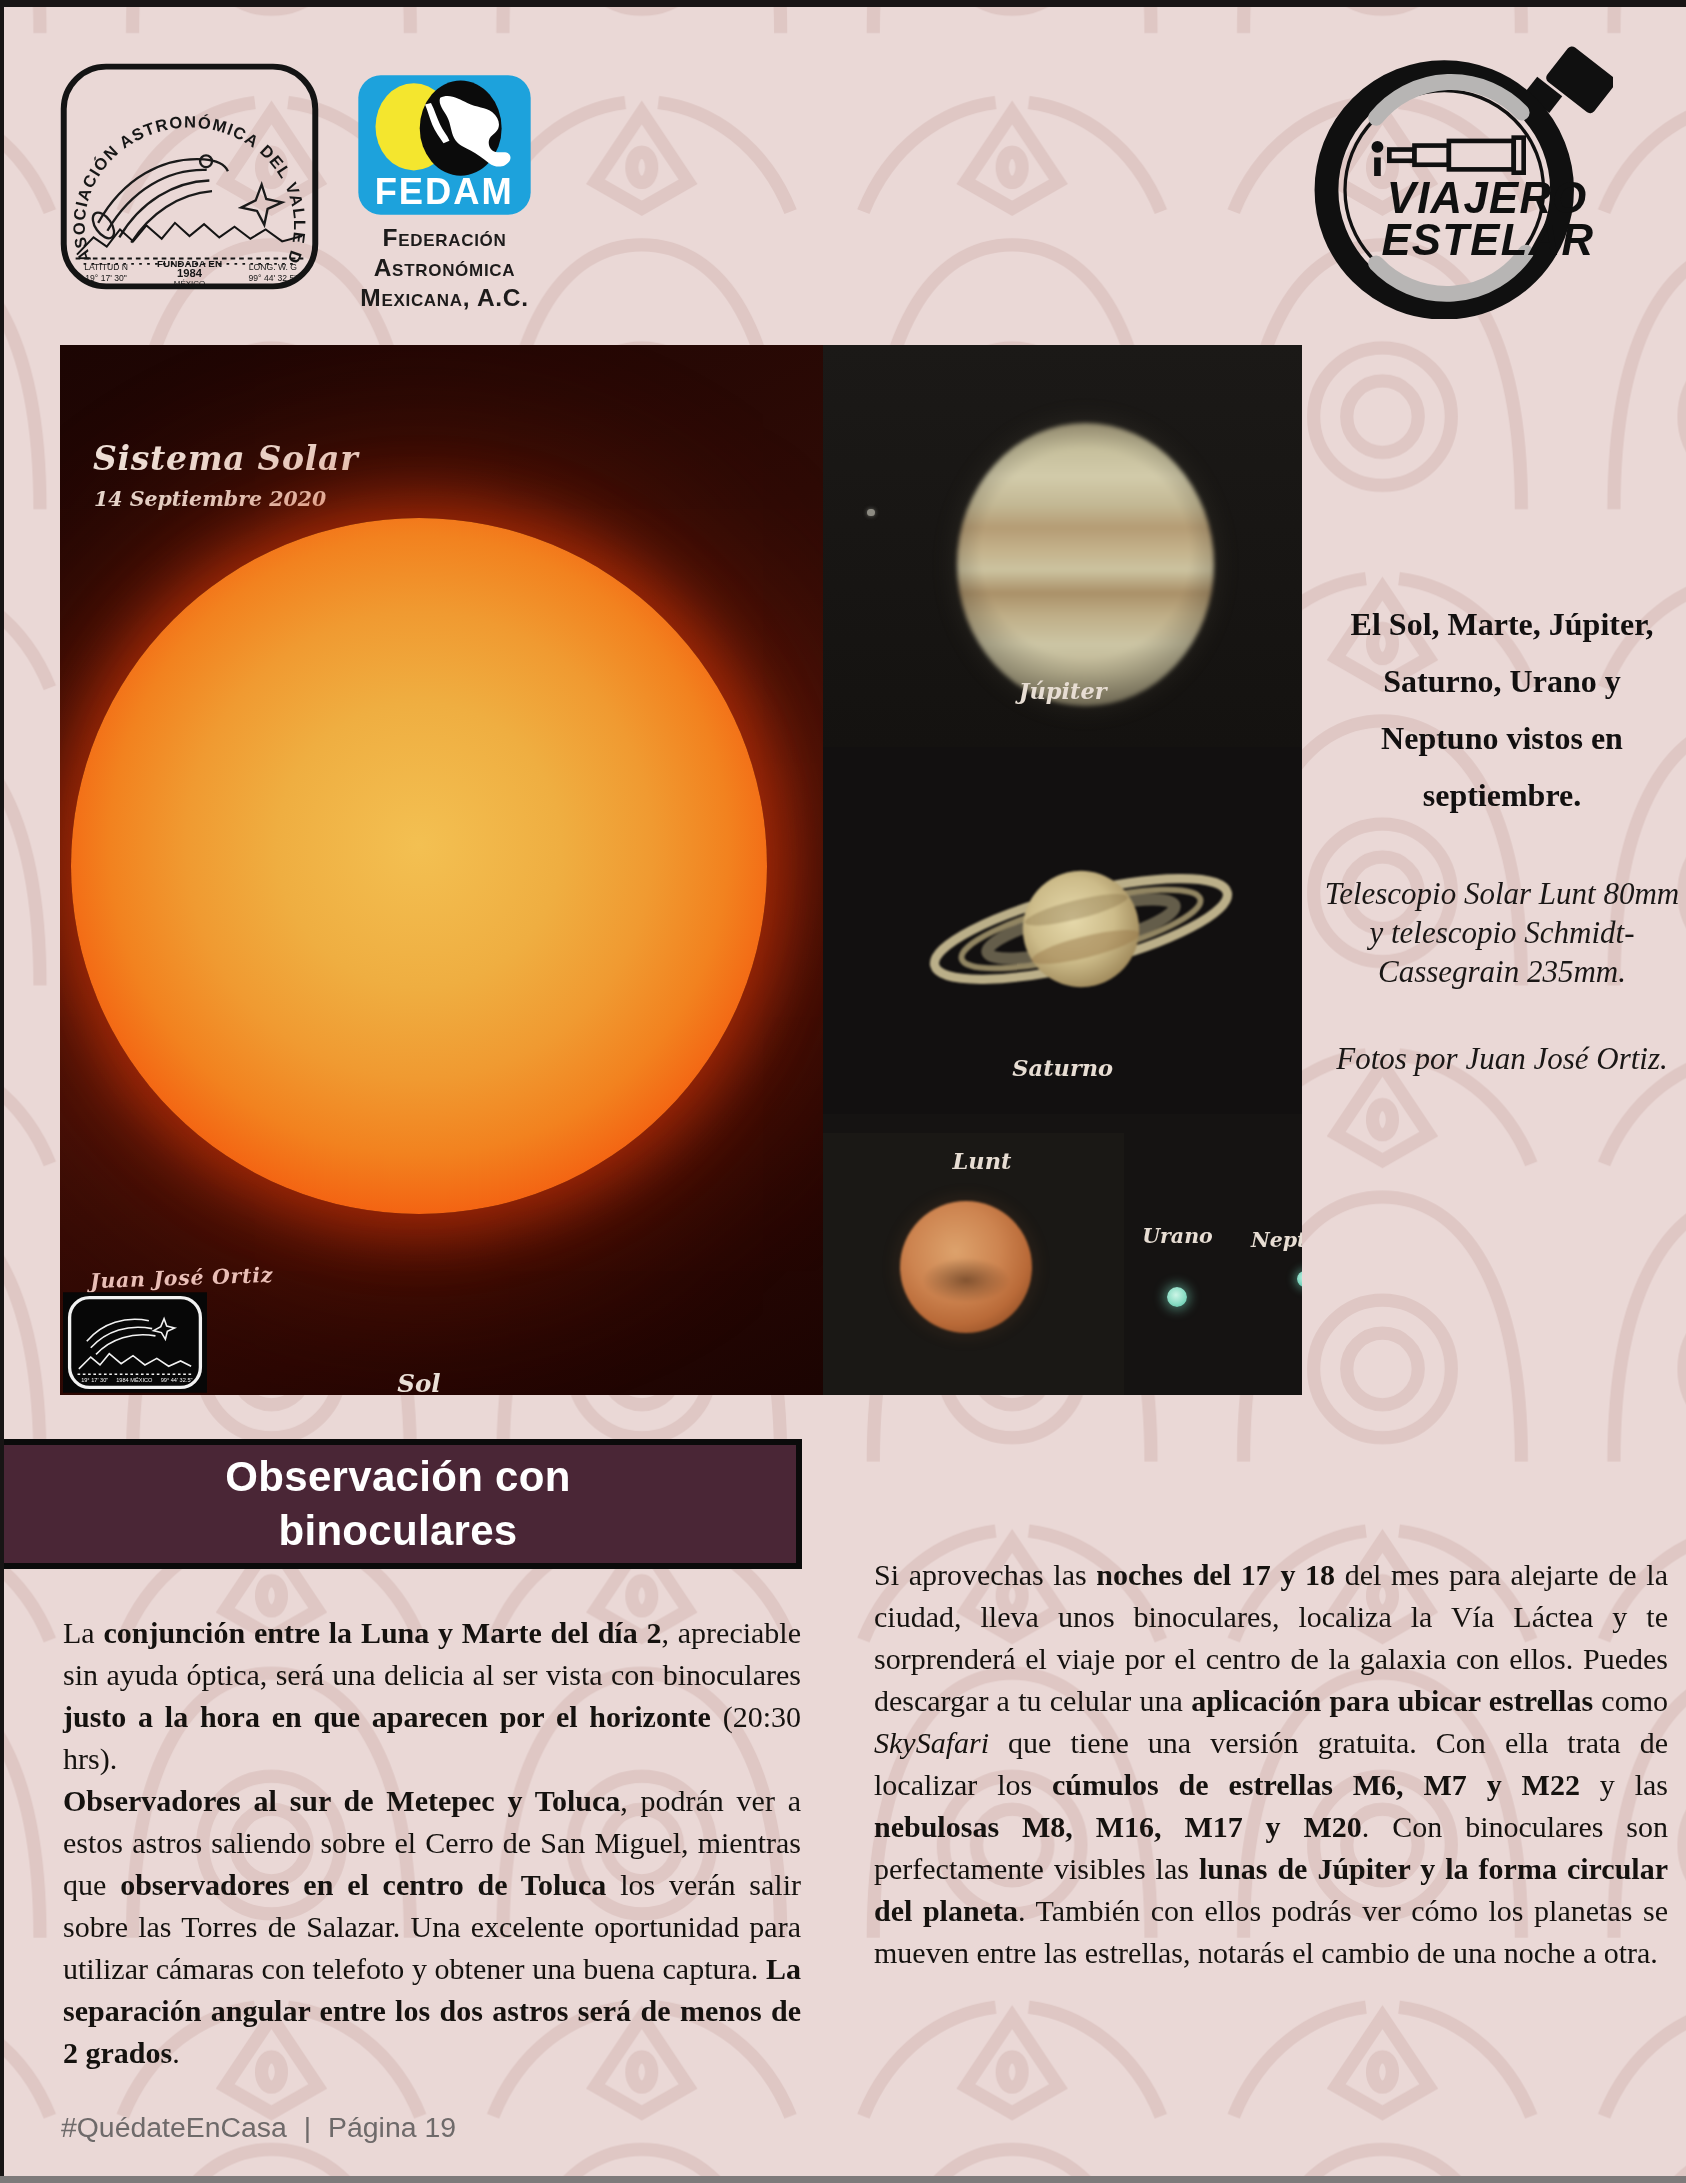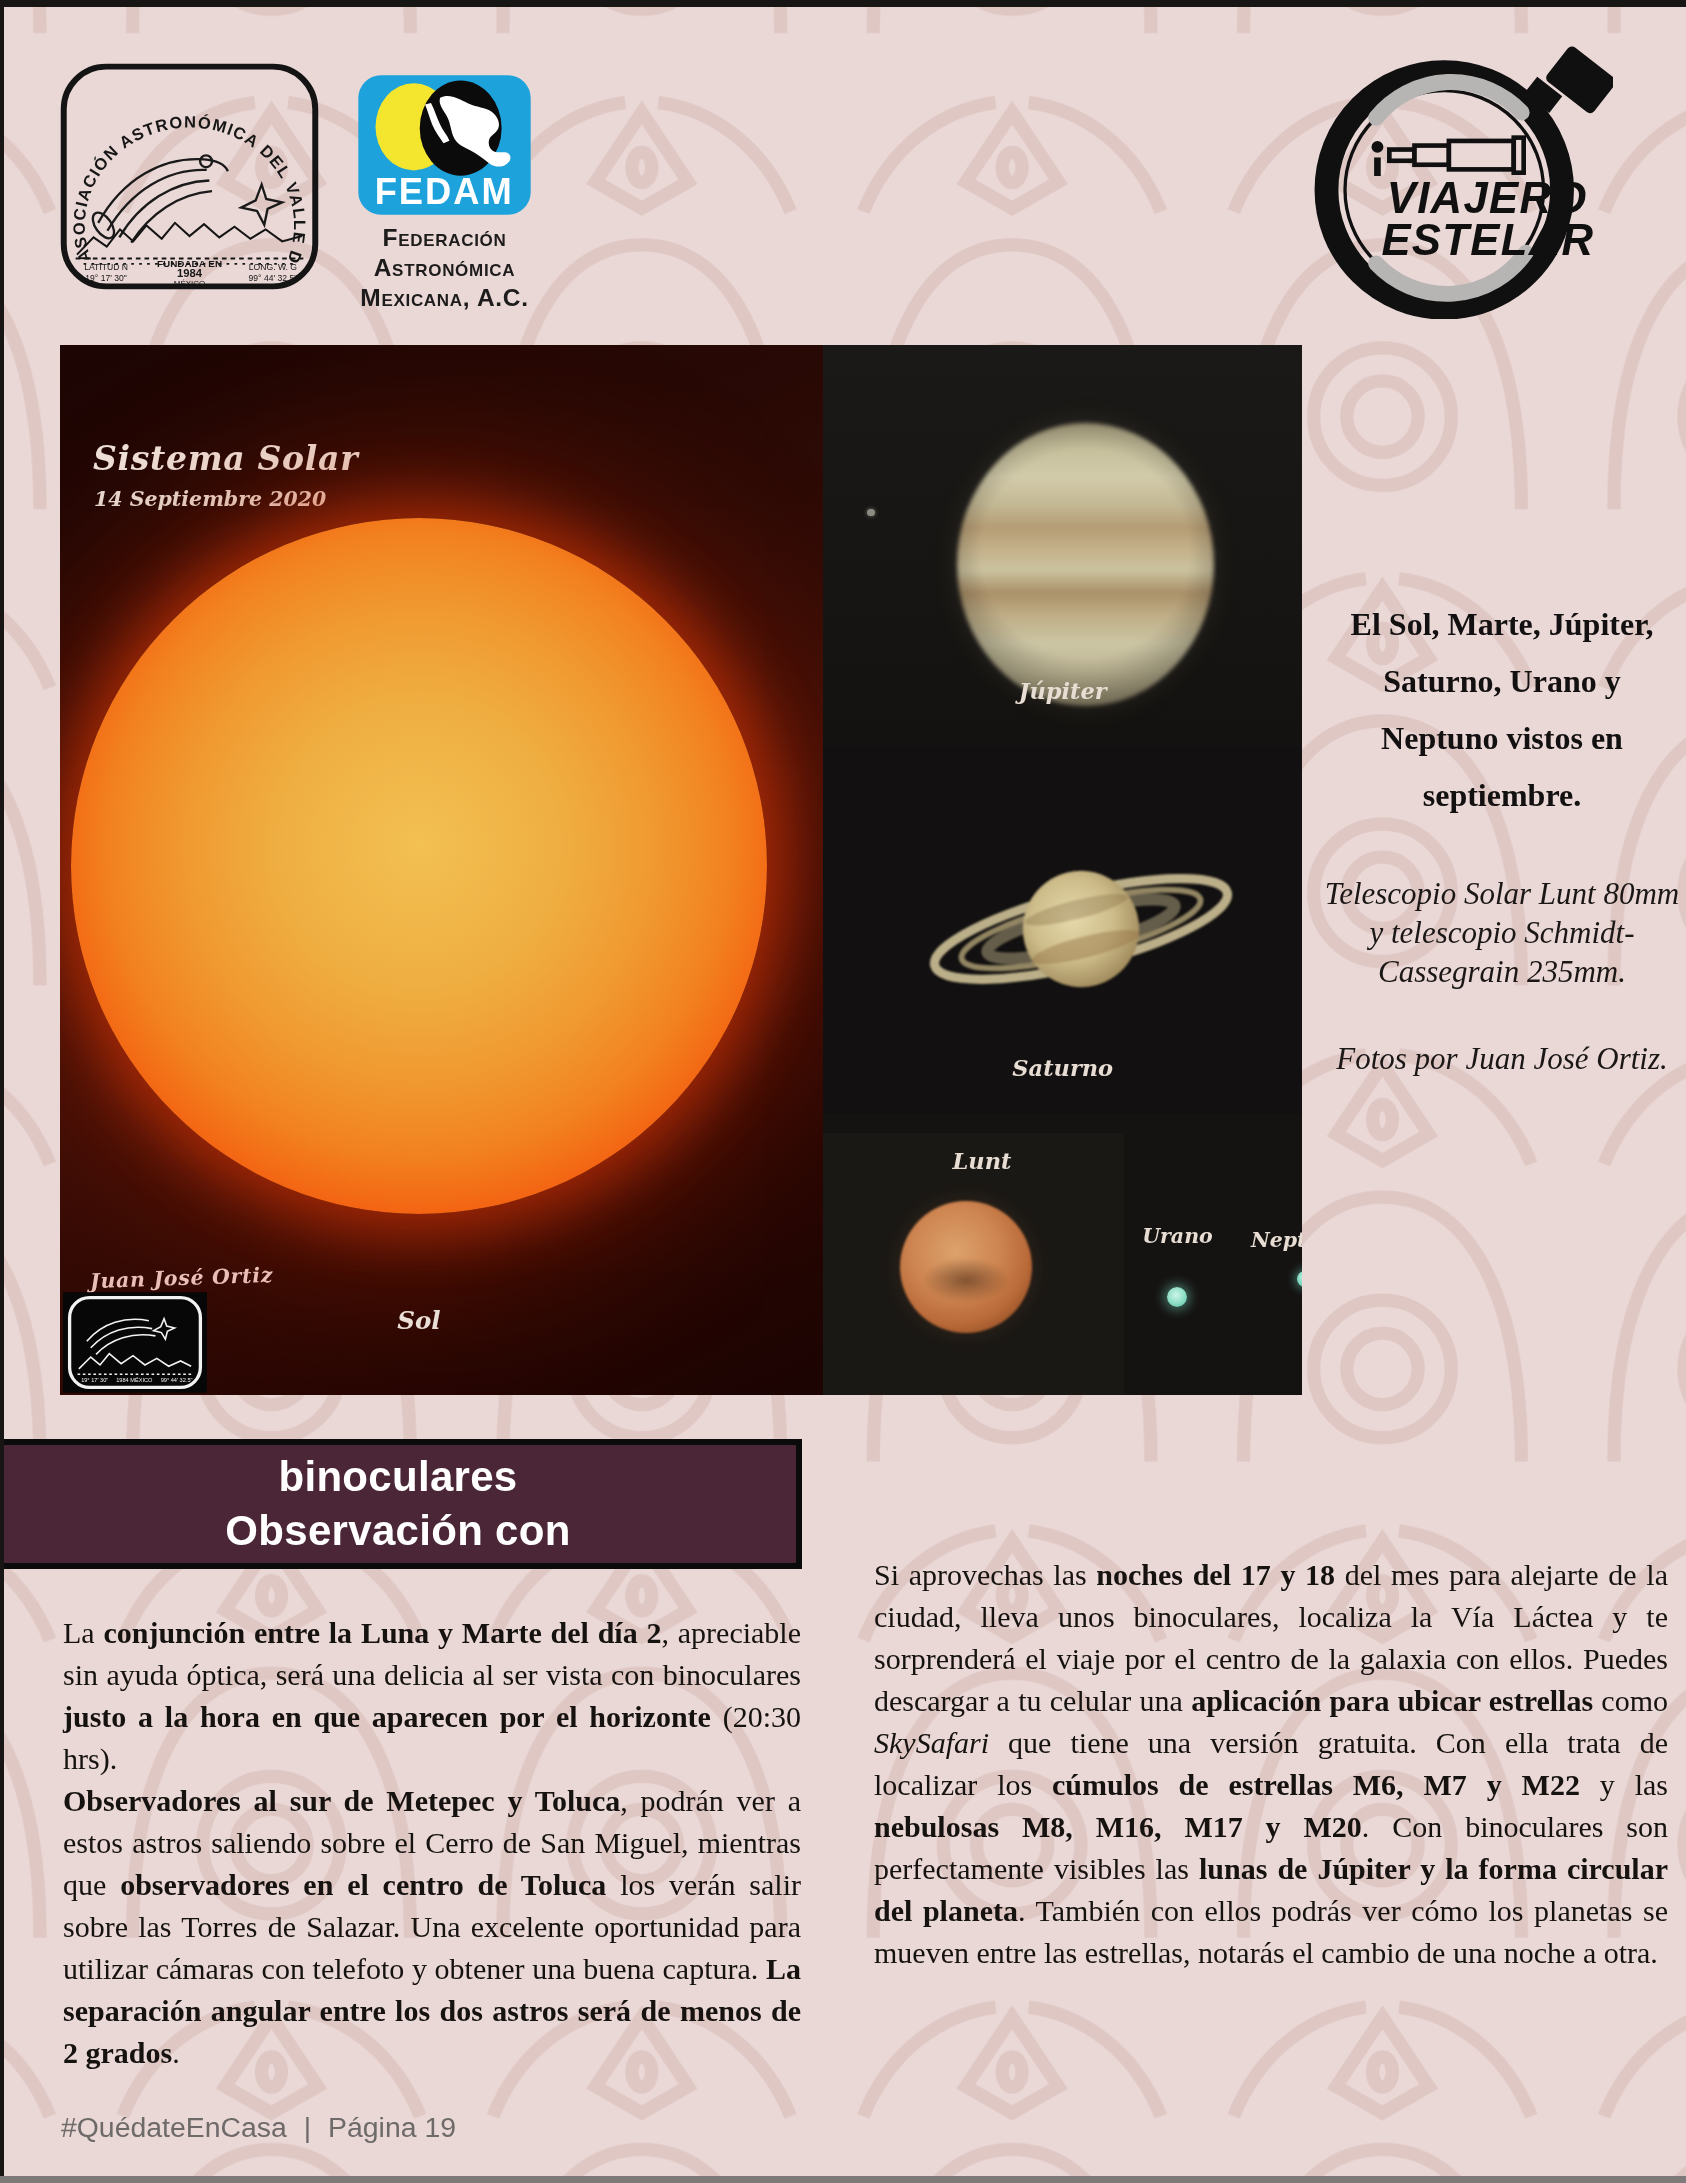--- a/index.html
+++ b/index.html
@@ -27,21 +27,21 @@
       radial-gradient(circle 542px at 370px 529px, rgba(155,28,5,0.55), rgba(40,6,2,0) 72%),
       linear-gradient(155deg,#1c0503 0%,#2d0a05 35%,#3a0d06 55%,#2a0703 80%,#1b0402 100%);}
   .poster-title{position:absolute;left:33px;top:94px;color:#efe3da;font-style:italic;font-weight:bold;
     font-size:33px;letter-spacing:0.7px;font-family:"DejaVu Serif",serif;}
   .poster-date{position:absolute;left:34px;top:142px;color:#e8dcd2;font-style:italic;font-weight:bold;
     font-size:20.5px;font-family:"DejaVu Serif",serif;}
   .sun{position:absolute;left:10.6px;top:173px;width:696px;height:696px;border-radius:50%;
     background:radial-gradient(circle at 50% 47%,
       #f3c052 0%, #efae41 28%, #f09a31 46%, #f2821f 61%, #f45e10 75%, #fa3a03 87%, #ff2a00 93%, #c21d00 96%, rgba(122,16,1,0.65) 100%);
     box-shadow:0 0 60px 18.5px rgba(255,70,10,0.45), 0 0 152px 60px rgba(185,40,5,0.33);}
-  .sun-label{position:absolute;left:0;top:961px;width:718px;text-align:center;color:#eadfd6;
+  .sun-label{position:absolute;left:0;top:1024px;width:718px;text-align:center;color:#eadfd6;
     font-style:italic;font-weight:bold;font-size:24.5px;font-family:"DejaVu Serif",serif;}
   .signature{position:absolute;left:30px;top:921px;color:#e9beb6;font-style:italic;font-weight:bold;
     font-size:20.5px;transform:rotate(-2deg);font-family:"DejaVu Serif",serif;letter-spacing:0.7px;}
   .stamp{position:absolute;left:2.6px;top:947px;}
 
   .right-col{position:relative;width:524px;height:1050px;display:flex;flex-direction:column;}
   .panel{position:relative;overflow:hidden;}
   .p-jupiter{height:402px;background:linear-gradient(180deg,#1b1917 0%,#171513 60%,#141210 100%);}
   .p-saturn{height:367px;background:#121010;}
   .p-bottom{height:281px;background:#151312;}
@@ -264,22 +264,22 @@
     </div>
   </div>
 
   <aside class="caption">
     <p class="cap-heading">El Sol, Marte, Júpiter, Saturno, Urano y Neptuno vistos en septiembre.</p>
     <p class="cap-equipment">Telescopio Solar Lunt 80mm y telescopio Schmidt-Cassegrain 235mm.</p>
     <p class="cap-credit">Fotos por Juan José Ortiz.</p>
   </aside>
 
   <div class="section-header">
+    <span>Observación con</span>
     <span>binoculares</span>
-    <span>Observación con</span>
   </div>
 
   <div class="col col-left">
     <p><span>La </span><span style="font-weight: bold;">conjunción entre la Luna y Marte del día 2</span><span>, apreciable sin ayuda óptica, será una delicia al ser vista con binoculares </span><span style="font-weight: bold;">justo a la hora en que aparecen por el horizonte</span><span> (20:30 hrs).</span></p>
     <p><span style="font-weight: bold;">Observadores al sur de Metepec y Toluca</span><span>, podrán ver a estos astros saliendo sobre el Cerro de San Miguel, mientras que </span><span style="font-weight: bold;">observadores en el centro de Toluca</span><span> los verán salir sobre las Torres de Salazar. Una excelente oportunidad para utilizar cámaras con telefoto y obtener una buena captura. </span><span style="font-weight: bold;">La separación angular entre los dos astros será de menos de 2 grados</span><span>.</span></p>
   </div>
   <div class="col col-right">
     <p><span>Si aprovechas las </span><span style="font-weight: bold;">noches del 17 y 18</span><span> del mes para alejarte de la ciudad, lleva unos binoculares, localiza la Vía Láctea y te sorprenderá el viaje por el centro de la galaxia con ellos. Puedes descargar a tu celular una </span><span style="font-weight: bold;">aplicación para ubicar estrellas</span><span> como </span><span style="font-style: italic;">SkySafari</span><span> que tiene una versión gratuita. Con ella trata de localizar los </span><span style="font-weight: bold;">cúmulos de estrellas M6, M7 y M22</span><span> y las </span><span style="font-weight: bold;">nebulosas M8, M16, M17 y M20</span><span>. Con binoculares son perfectamente visibles las </span><span style="font-weight: bold;">lunas de Júpiter y la forma circular del planeta</span><span>. También con ellos podrás ver cómo los planetas se mueven entre las estrellas, notarás el cambio de una noche a otra.</span></p>
   </div>
 

